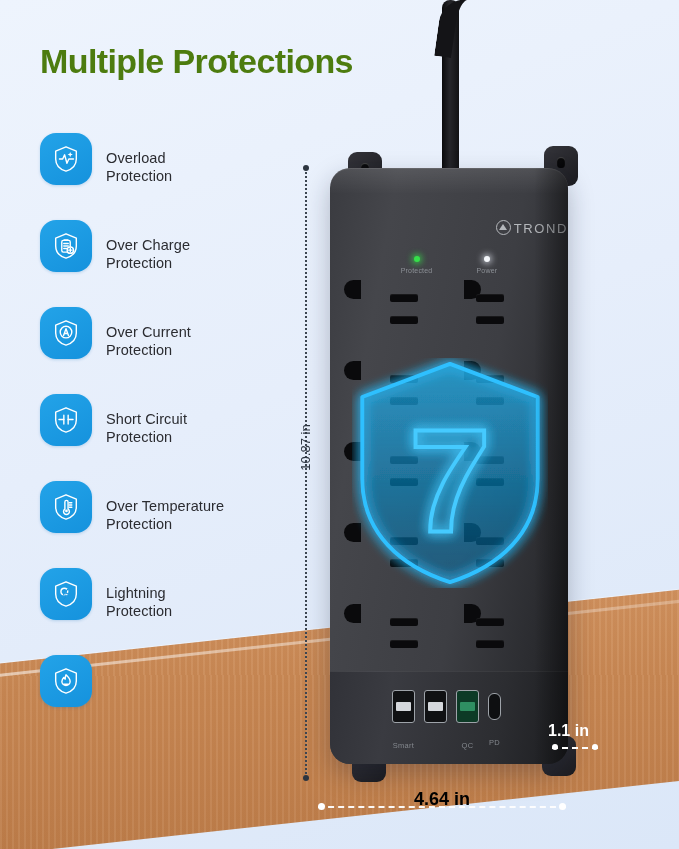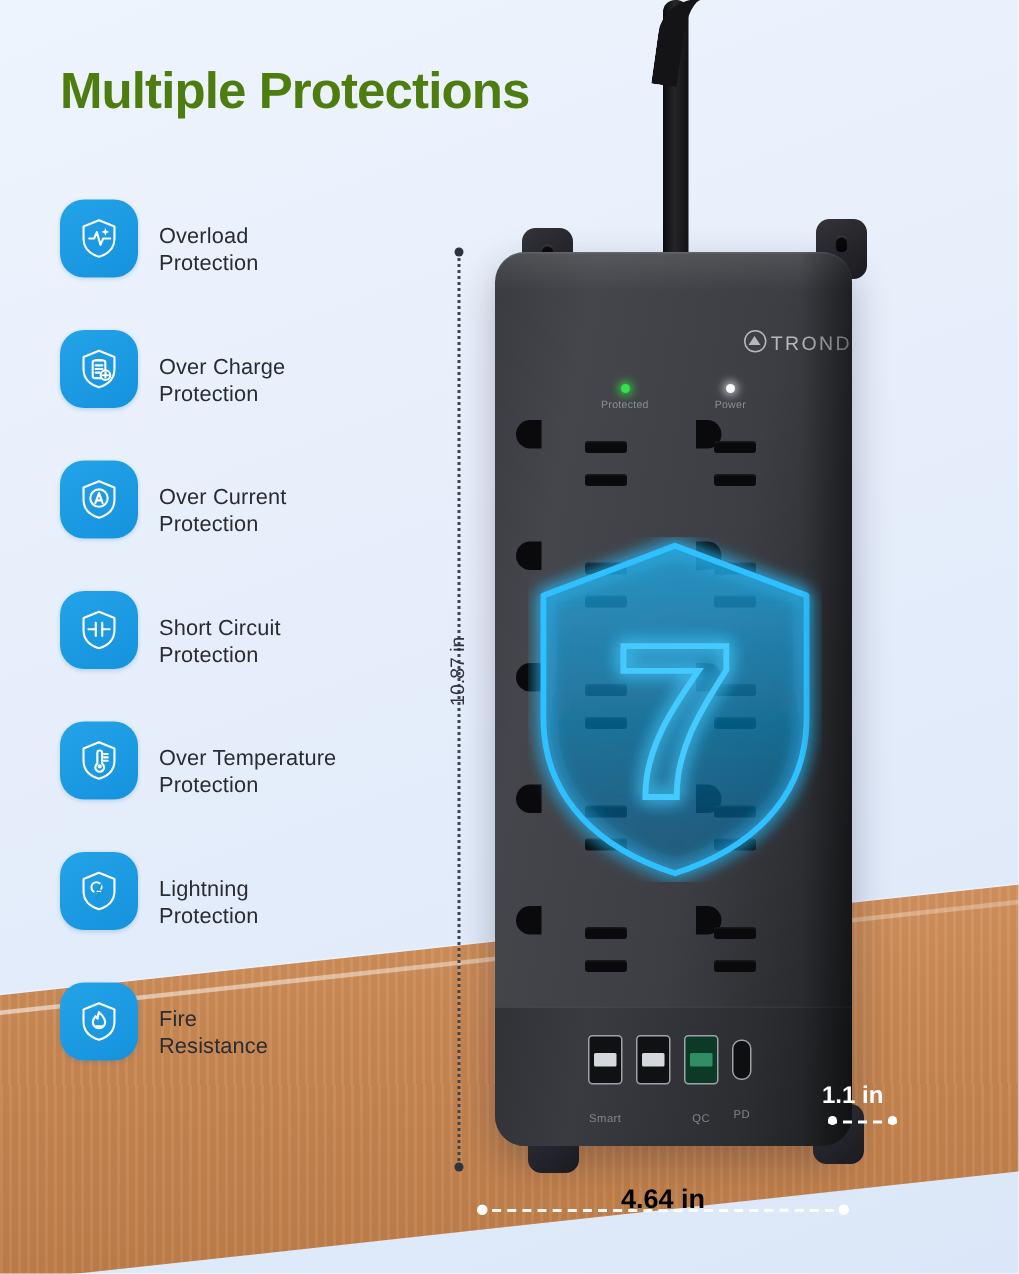--- a/index.html
+++ b/index.html
@@ -261,21 +261,20 @@
     </div>
 
     <div class="feature">
       <div class="fico">
         <svg width="30" height="30" viewBox="0 0 32 32" fill="none" stroke="#fff" stroke-width="1.5" stroke-linejoin="round" stroke-linecap="round">
           <path d="M16 3 L27 7.5 V16 c0 7-5 11.2-11 13-6-1.8-11-6-11-13 V7.5 Z"></path>
           <path d="M16 9.4 c2.8 2.6 4.4 4.6 4.4 7 a4.4 4.4 0 0 1-8.8 0 c0-1.6.8-2.9 2-4.2 .3 .9 .9 1.5 1.6 1.8 -.2-1.8 .1-3.2 .8-4.6 Z"></path>
           <path d="M13.4 19.4 h5.2"></path>
         </svg>
       </div>
-      <div class="flabel">Fire<br>Resistance</div>
     </div>
 
   </div>
 
   <div class="strip-wrap">
 
     <div class="cord"></div>
     <div class="cord-bend"></div>
 
     <div class="tab tab-tl"></div>

